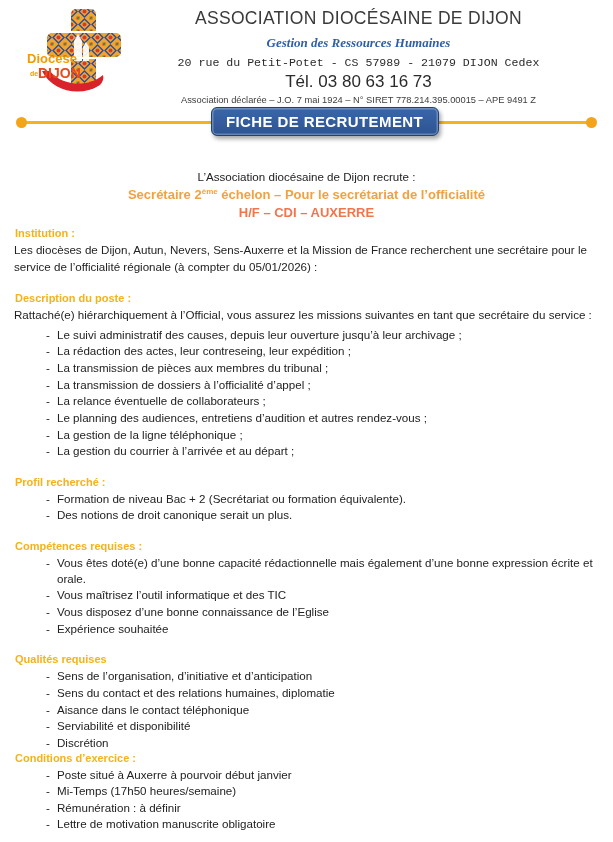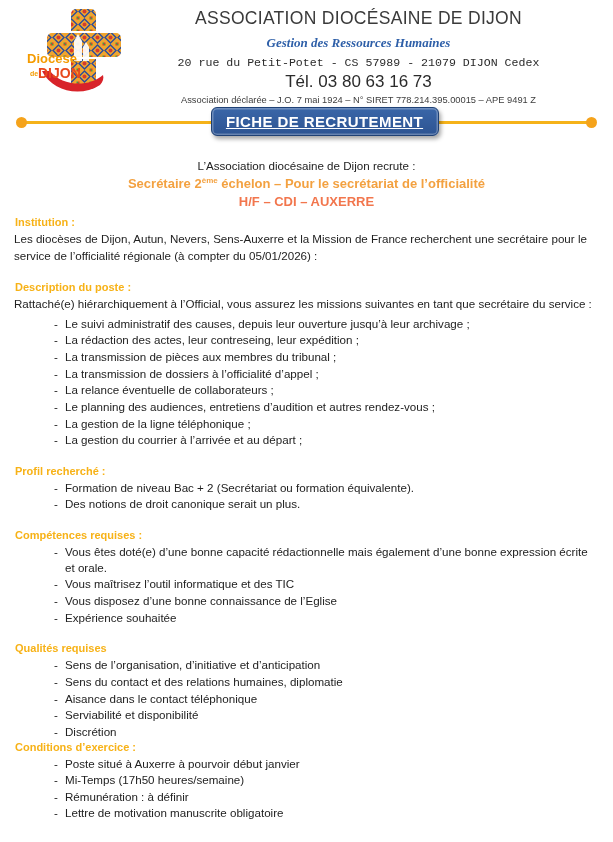--- a/index.html
+++ b/index.html
@@ -18,38 +18,38 @@
 
   
   .banner { position:relative; height:42px; margin-top:3px; }
   .banner-line { position:absolute; left:20px; right:20px; top:16px; height:3px; background:#f5b219; border-radius:2px; }
   .dot { position:absolute; width:11px; height:11px; border-radius:50%; background:#f5a31b; top:12px; }
   .dot.left { left:16px; } .dot.right { right:16px; }
   .banner-box { position:absolute; left:50%; top:2px; transform:translateX(-50%) translateX(18px);
     min-width:214px; height:27px; line-height:27px; padding:0 6px; text-align:center;
     background:linear-gradient(180deg,#3a66a8,#2d5492); border:1px solid #1f4175; border-radius:6px;
     box-shadow:2px 3px 4px rgba(0,0,0,.35), inset 0 0 0 1.5px rgba(255,255,255,.28);
-    color:#fff; font-weight:bold; font-size:15px; letter-spacing:.4px;text-decoration:underline; }
+    color:#fff; font-weight:bold; font-size:15px; letter-spacing:.4px; }
 
   
-  .intro { text-align:center; margin-top:12px; }
+  .intro { text-align:center; margin-top:23px; }
   .recruits { margin:0; font-size:11.6px; }
   .job-title { margin:4px 0 0; font-size:13px; font-weight:bold; color:#f3a140; }
   .job-title sup { font-size:8px; }
   .job-subtitle { margin:3px 0 0; font-size:13px; font-weight:bold; color:#f2764d; }
 
   
   .content { margin:0 14px; }
   .section { margin-top:17px; }
   .section.first { margin-top:7px; }
   .section.tight { margin-top:1px; }
   .section h2 { margin:0 1px 3px; font-size:11px; color:#f7b217; font-weight:bold; }
   .section p  { margin:0; font-size:11.6px; line-height:1.42; color:#222; }
   .section ul { list-style:none; margin:3px 0 0; padding:0; }
-  .section li { position:relative; padding-left:43px; font-size:11.6px; line-height:1.35; margin:1px 8px; color:#222; }
+  .section li { position:relative; padding-left:43px; font-size:11.6px; line-height:1.35; margin:1px 0; color:#222; }
   .section li::before { content:"-"; position:absolute; left:32px; color:#222; }
 </style>
 </head>
 <body>
 
 <div class="page">
 
   <header class="header">
     <div class="logo">
       <svg viewBox="0 0 104 96" width="104" height="96" aria-hidden="true">

